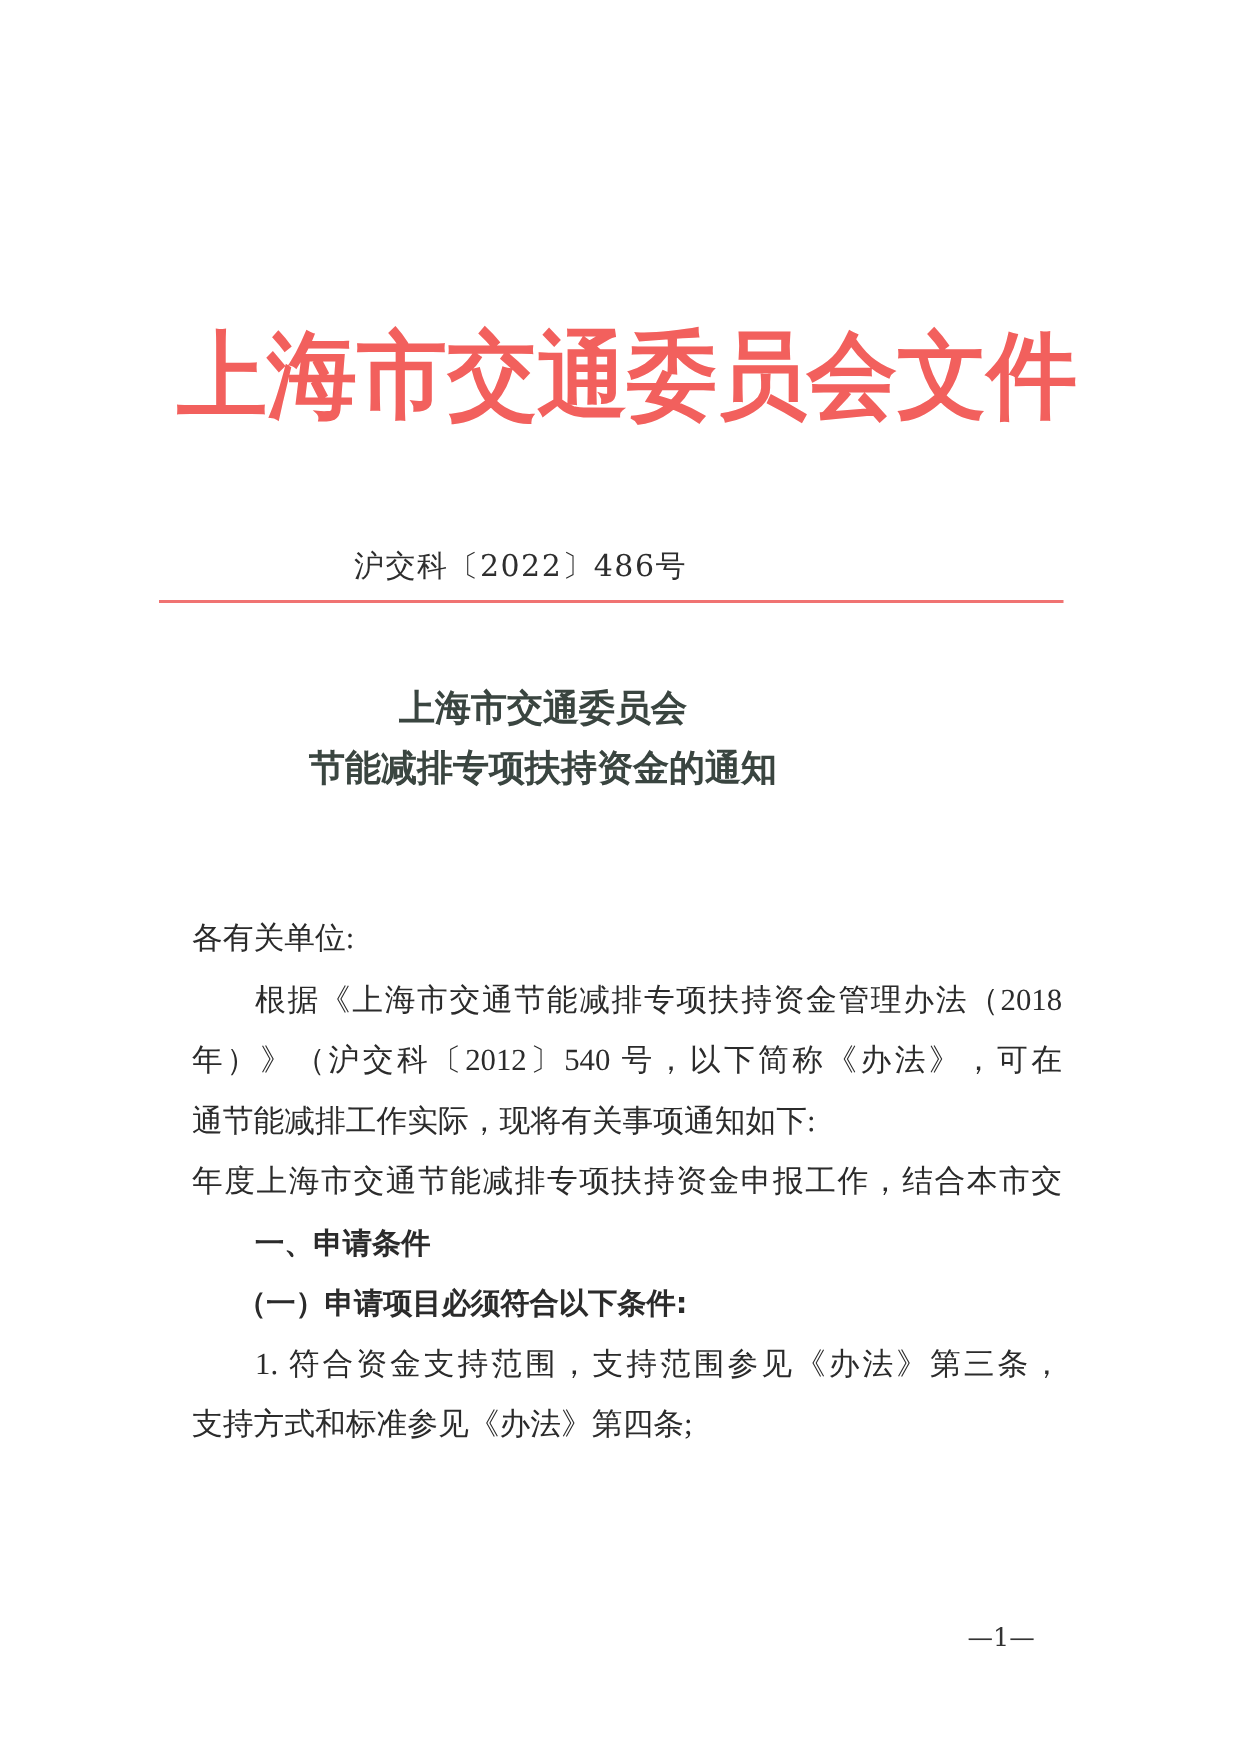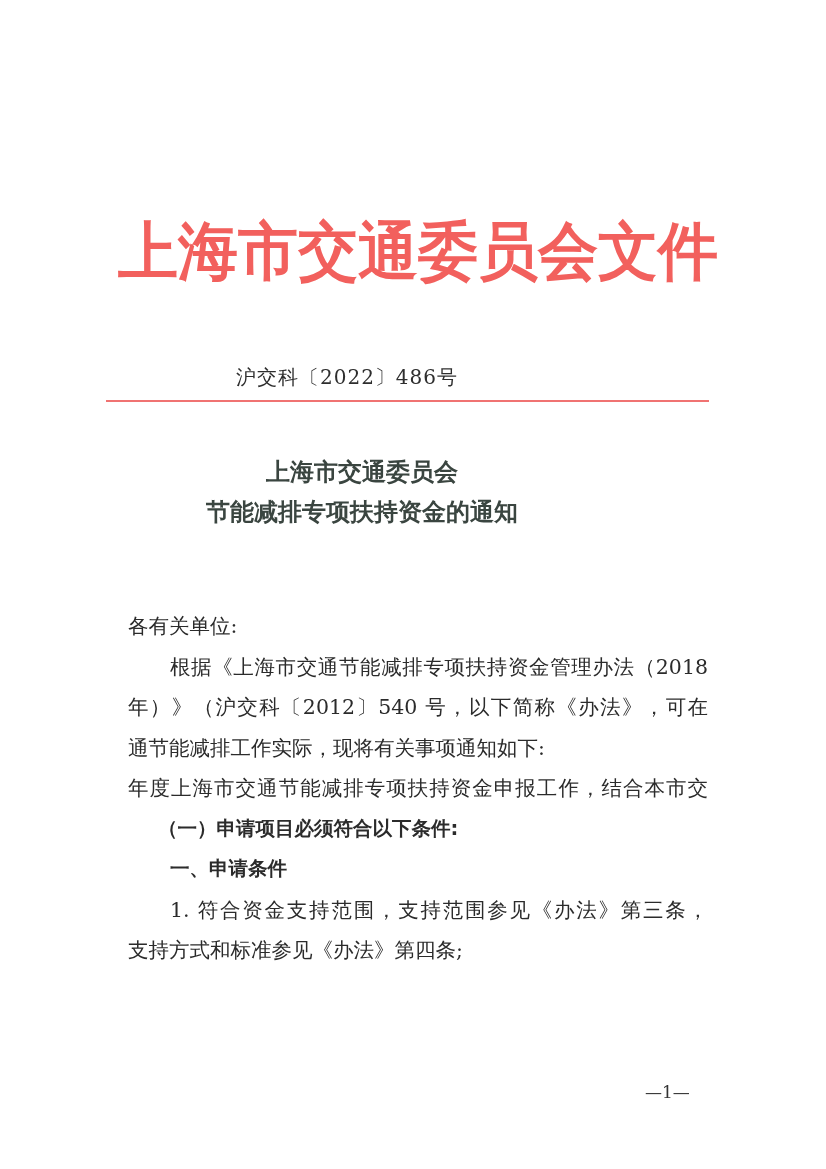--- a/index.html
+++ b/index.html
@@ -10,21 +10,21 @@
                display: flex; justify-content: space-between; align-items: center;
                color: #f2605d; font-family: "DejaVu Serif", serif; font-weight: bold;
                font-size: 60px; line-height: 70px; letter-spacing: 0; }
   .red-title span { display: inline-block; width: 62px; text-align: center; transform: scaleY(1.05); }
   .doc-number { position: absolute; left: 0; width: 694px; top: 364px; text-align: center;
                 font-size: 20px; color: #2e2e2e; letter-spacing: 1px; }
   .red-rule { position: absolute; left: 106px; top: 400px; width: 603px; height: 2px; background: #f07372; }
   .heading { position: absolute; left: 0; width: 724px; top: 452px; text-align: center;
              font-size: 24px; font-weight: bold; color: #3a4540; line-height: 40px; }
   .body-text { position: absolute; left: 128px; width: 580px; top: 606px; font-size: 20.5px; line-height: 40.5px; color: #2b2b2b; }
-  .line { white-space: nowrap; height: 40.5px; }
+  .line { white-space: nowrap; height: 40.5px; font-family: Liberation Serif, serif; }
   .justify { text-align-last: justify; text-align: justify; }
   .indent { padding-left: 42px; }
   .bold { font-weight: bold; font-family: "DejaVu Sans", sans-serif; font-size: 19.5px; }
   .page-number { position: absolute; left: 645px; top: 1082px; font-size: 17px; color: #333; }
 </style>
 </head>
 <body>
 
 <div class="page">
 
@@ -49,20 +49,20 @@
     <div>上海市交通委员会</div>
     <div>节能减排专项扶持资金的通知</div>
   </div>
 
   <div class="body-text">
     <div class="line">各有关单位:</div>
     <div class="line justify indent">根据《上海市交通节能减排专项扶持资金管理办法（2018</div>
     <div class="line justify">年）》（沪交科〔2012〕540 号，以下简称《办法》，可在</div>
     <div class="line">通节能减排工作实际，现将有关事项通知如下:</div>
     <div class="line justify">年度上海市交通节能减排专项扶持资金申报工作，结合本市交</div>
+    <div class="line indent bold">一、申请条件</div>
     <div class="line indent bold" style="padding-left:30px">（一）申请项目必须符合以下条件:</div>
-    <div class="line indent bold">一、申请条件</div>
     <div class="line justify indent">1. 符合资金支持范围，支持范围参见《办法》第三条，</div>
     <div class="line">支持方式和标准参见《办法》第四条;</div>
   </div>
 
   <div class="page-number">—1—</div>
 </div>
 
 </body></html>

